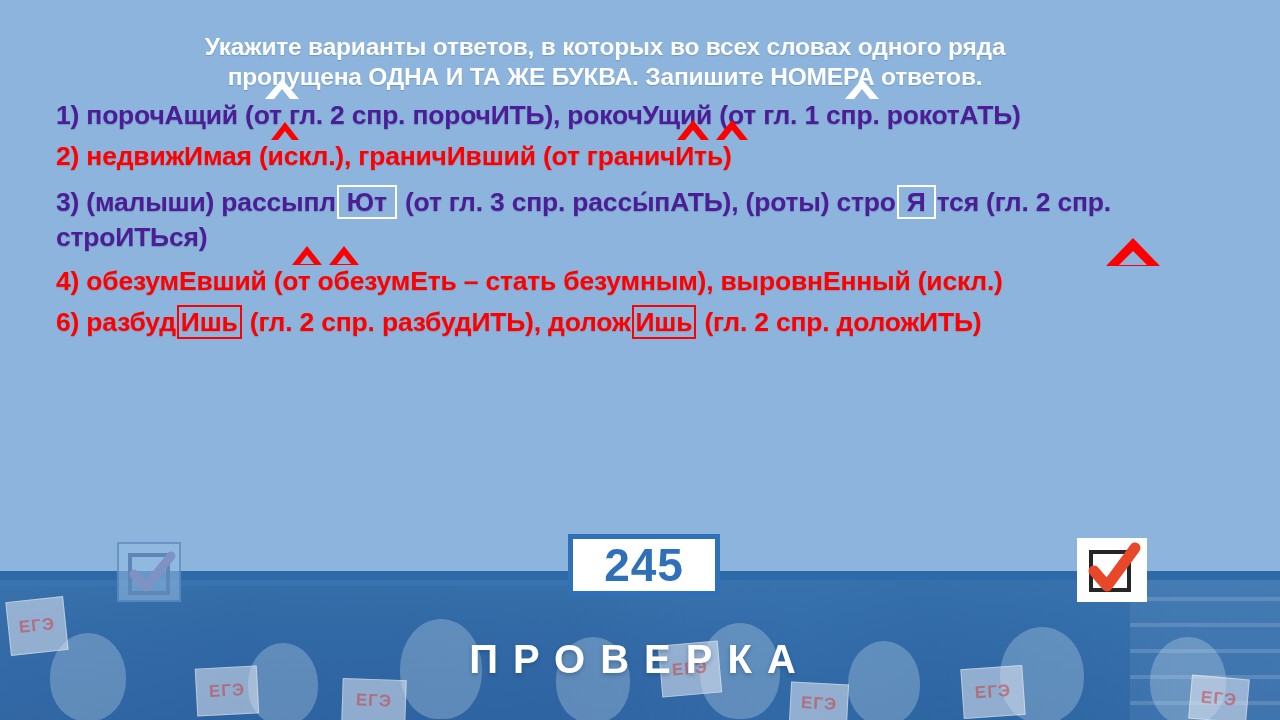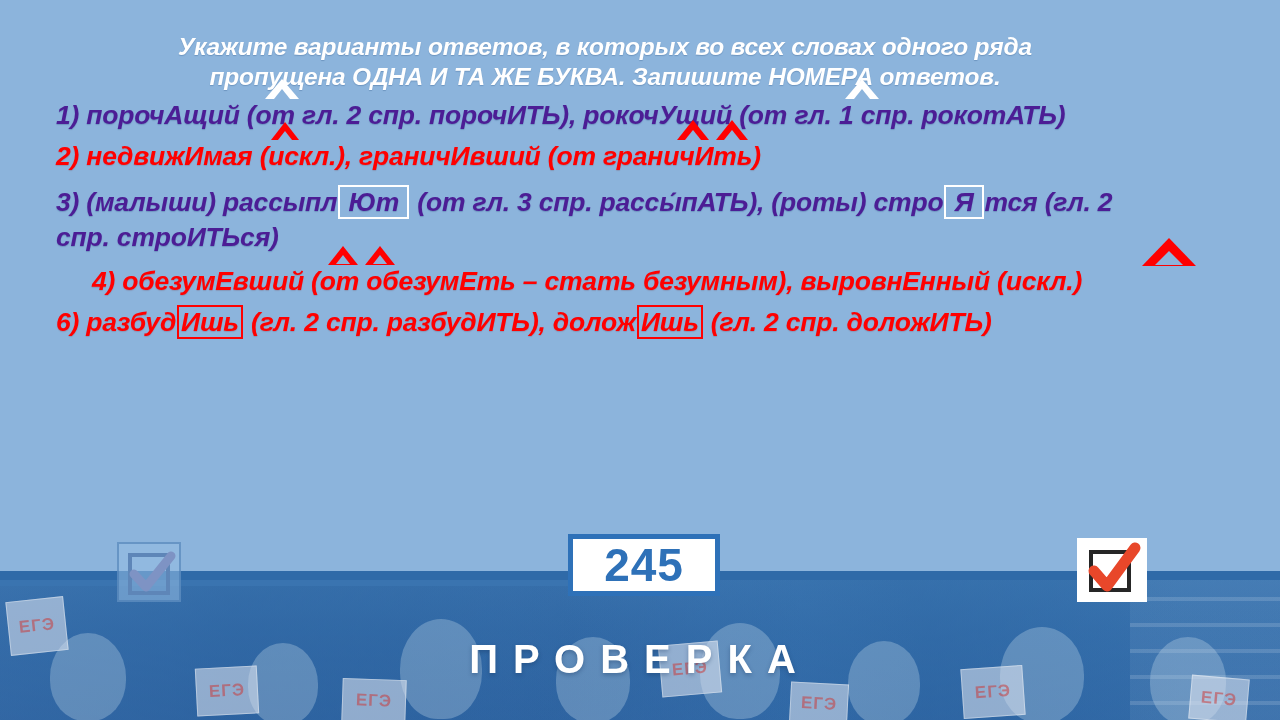--- a/index.html
+++ b/index.html
@@ -63,33 +63,32 @@
 
   
   .qtext{
     position:absolute; left:0; top:0; width:1200px;
     padding:32px 46px 0 56px;
     font-weight:bold;
     font-size:26.5px; line-height:35px;
     letter-spacing:-0.2px;
     color:#FFFFFF;
     text-shadow:0 1px 1px rgba(40,80,130,.30);
-    font-style:italic;
   }
   .headline{
     text-align:center; font-size:24.5px; line-height:30px;
     padding:0 22px; margin-bottom:6px;
   }
   .answer { position:relative; margin-top:4px; }
   .answer.red { color:#FF0000; text-shadow:0 1px 1px rgba(120,20,20,.18); }
   .answer.white { color:#4c1d95; }
   #line1 { margin-top:6px; }
   #line2 { margin-top:6px; }
   #line3 { margin-top:11px; }
-  #line4 { margin-top:9px;margin-left:36px; }
+  #line4 { margin-top:9px; }
   #line5 { margin-top:6px; }
 
   
   .caret{
     position:absolute; width:0; height:0; pointer-events:none;
   }
   .caret i{
     display:block; position:absolute; left:50%; top:0;
     transform:translateX(-50%);
   }

